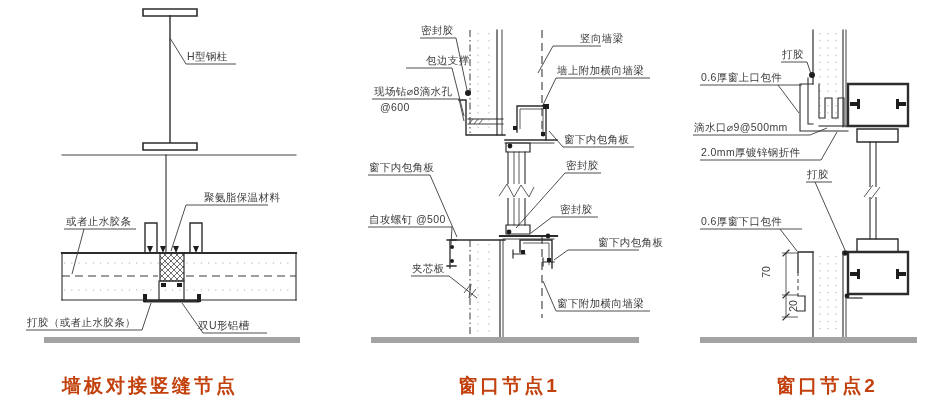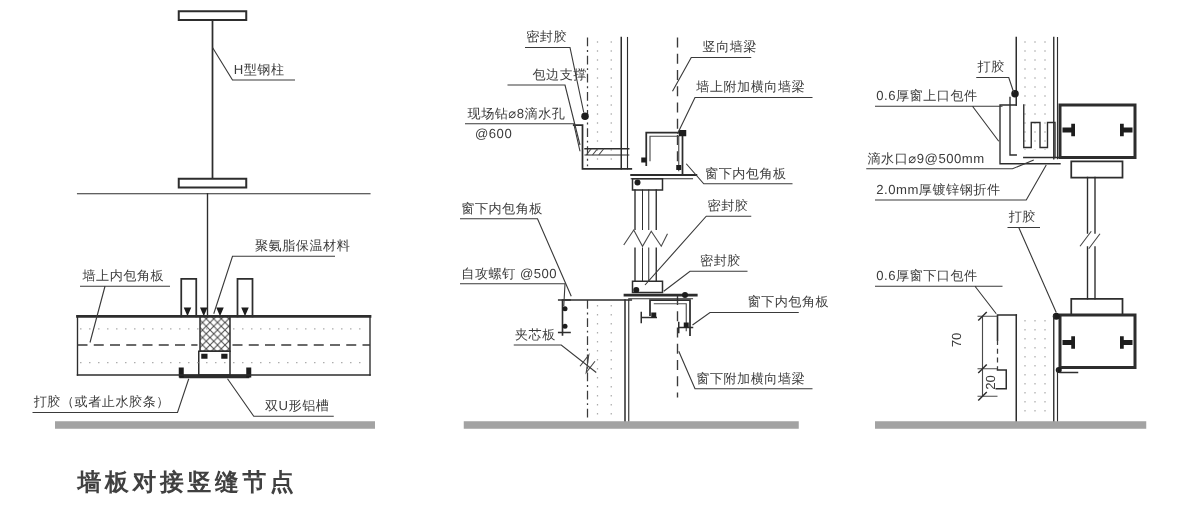--- a/index.html
+++ b/index.html
@@ -17,21 +17,21 @@
   svg .dashdot{stroke:#3a3a3a;fill:none;stroke-width:1;stroke-dasharray:7,3,1.5,3;}
   svg .dots{stroke:#adadad;fill:none;stroke-width:1;stroke-dasharray:1.2,6;}
   svg .fill{fill:#1d1d1d;stroke:none;}
   svg .wf{fill:#fff;stroke:#2d2d2d;stroke-width:1.6;}
   svg .ground{fill:#a3a3a3;stroke:none;}
   svg .ld{stroke:#3a3a3a;fill:none;stroke-width:.9;}
   .lbl{position:absolute;font-size:10.5px;line-height:13px;color:#3c3c3c;
        white-space:nowrap;letter-spacing:.4px;}
   .dim{position:absolute;font-size:10.5px;color:#3c3c3c;white-space:nowrap;
        transform:rotate(-90deg);transform-origin:center center;}
-  .title{position:absolute;font-size:19px;font-weight:bold;color:#404040;
+  .title{position:absolute;font-size:19px;font-weight:bold;color:#c2410c;
          text-align:center;letter-spacing:3px;}
 </style>
 </head>
 <body>
 
 <div class="stage">
 
   <svg width="950" height="409" viewBox="0 0 950 409">
     <defs>
       <pattern id="xh" width="6" height="6" patternUnits="userSpaceOnUse">
@@ -222,42 +222,44 @@
         <path class="ld" d="M693,135 H810 L827,128"></path>
         <path class="ld" d="M700,160 H821 L837,132"></path>
         <path class="ld" d="M806,182 H832 M815,182 L845,250"></path>
         <path class="ld" d="M700,229 H802 M780,229 L797,251"></path>
       </g>
     </g>
   </svg>
 
   <div class="lbl" style="left:187px;top:50px">H型钢柱</div>
   <div class="lbl" style="left:204px;top:191px">聚氨脂保温材料</div>
-  <div class="lbl" style="left:66px;top:215px">墙上内包角板</div>
+  <div class="lbl" style="left:66px;top:215px">或者止水胶条</div>
   <div class="lbl" style="left:27px;top:316px">打胶（或者止水胶条）</div>
-  <div class="lbl" style="left:212px;top:319px">双U形铝槽</div>
+  <div class="lbl" style="left:198px;top:319px">双U形铝槽</div>
   <div class="title" style="left:55px;top:373px;width:190px">墙板对接竖缝节点</div>
 
   <div class="lbl" style="left:421px;top:24px">密封胶</div>
   <div class="lbl" style="left:426px;top:54px">包边支撑</div>
   <div class="lbl" style="left:374px;top:85px">现场钻⌀8滴水孔</div>
   <div class="lbl" style="left:380px;top:101px">@600</div>
   <div class="lbl" style="left:369px;top:161px">窗下内包角板</div>
   <div class="lbl" style="left:369px;top:213px">自攻螺钉 @500</div>
   <div class="lbl" style="left:412px;top:262px">夹芯板</div>
-  <div class="lbl" style="left:562px;top:32px">竖向墙梁</div>
+  <div class="lbl" style="left:580px;top:32px">竖向墙梁</div>
   <div class="lbl" style="left:557px;top:64px">墙上附加横向墙梁</div>
   <div class="lbl" style="left:564px;top:133px">窗下内包角板</div>
   <div class="lbl" style="left:566px;top:159px">密封胶</div>
   <div class="lbl" style="left:560px;top:203px">密封胶</div>
   <div class="lbl" style="left:598px;top:236px">窗下内包角板</div>
   <div class="lbl" style="left:557px;top:297px">窗下附加横向墙梁</div>
+  <div class="title" style="left:434px;top:373px;width:150px">窗口节点1</div>
 
   <div class="lbl" style="left:782px;top:48px">打胶</div>
   <div class="lbl" style="left:701px;top:71px">0.6厚窗上口包件</div>
   <div class="lbl" style="left:694px;top:121px">滴水口⌀9@500mm</div>
   <div class="lbl" style="left:701px;top:146px">2.0mm厚镀锌钢折件</div>
   <div class="lbl" style="left:807px;top:168px">打胶</div>
   <div class="lbl" style="left:701px;top:215px">0.6厚窗下口包件</div>
   <div class="dim" style="left:760px;top:266px">70</div>
   <div class="dim" style="left:787px;top:300px">20</div>
+  <div class="title" style="left:752px;top:373px;width:150px">窗口节点2</div>
 
 </div>
 
 </body></html>

